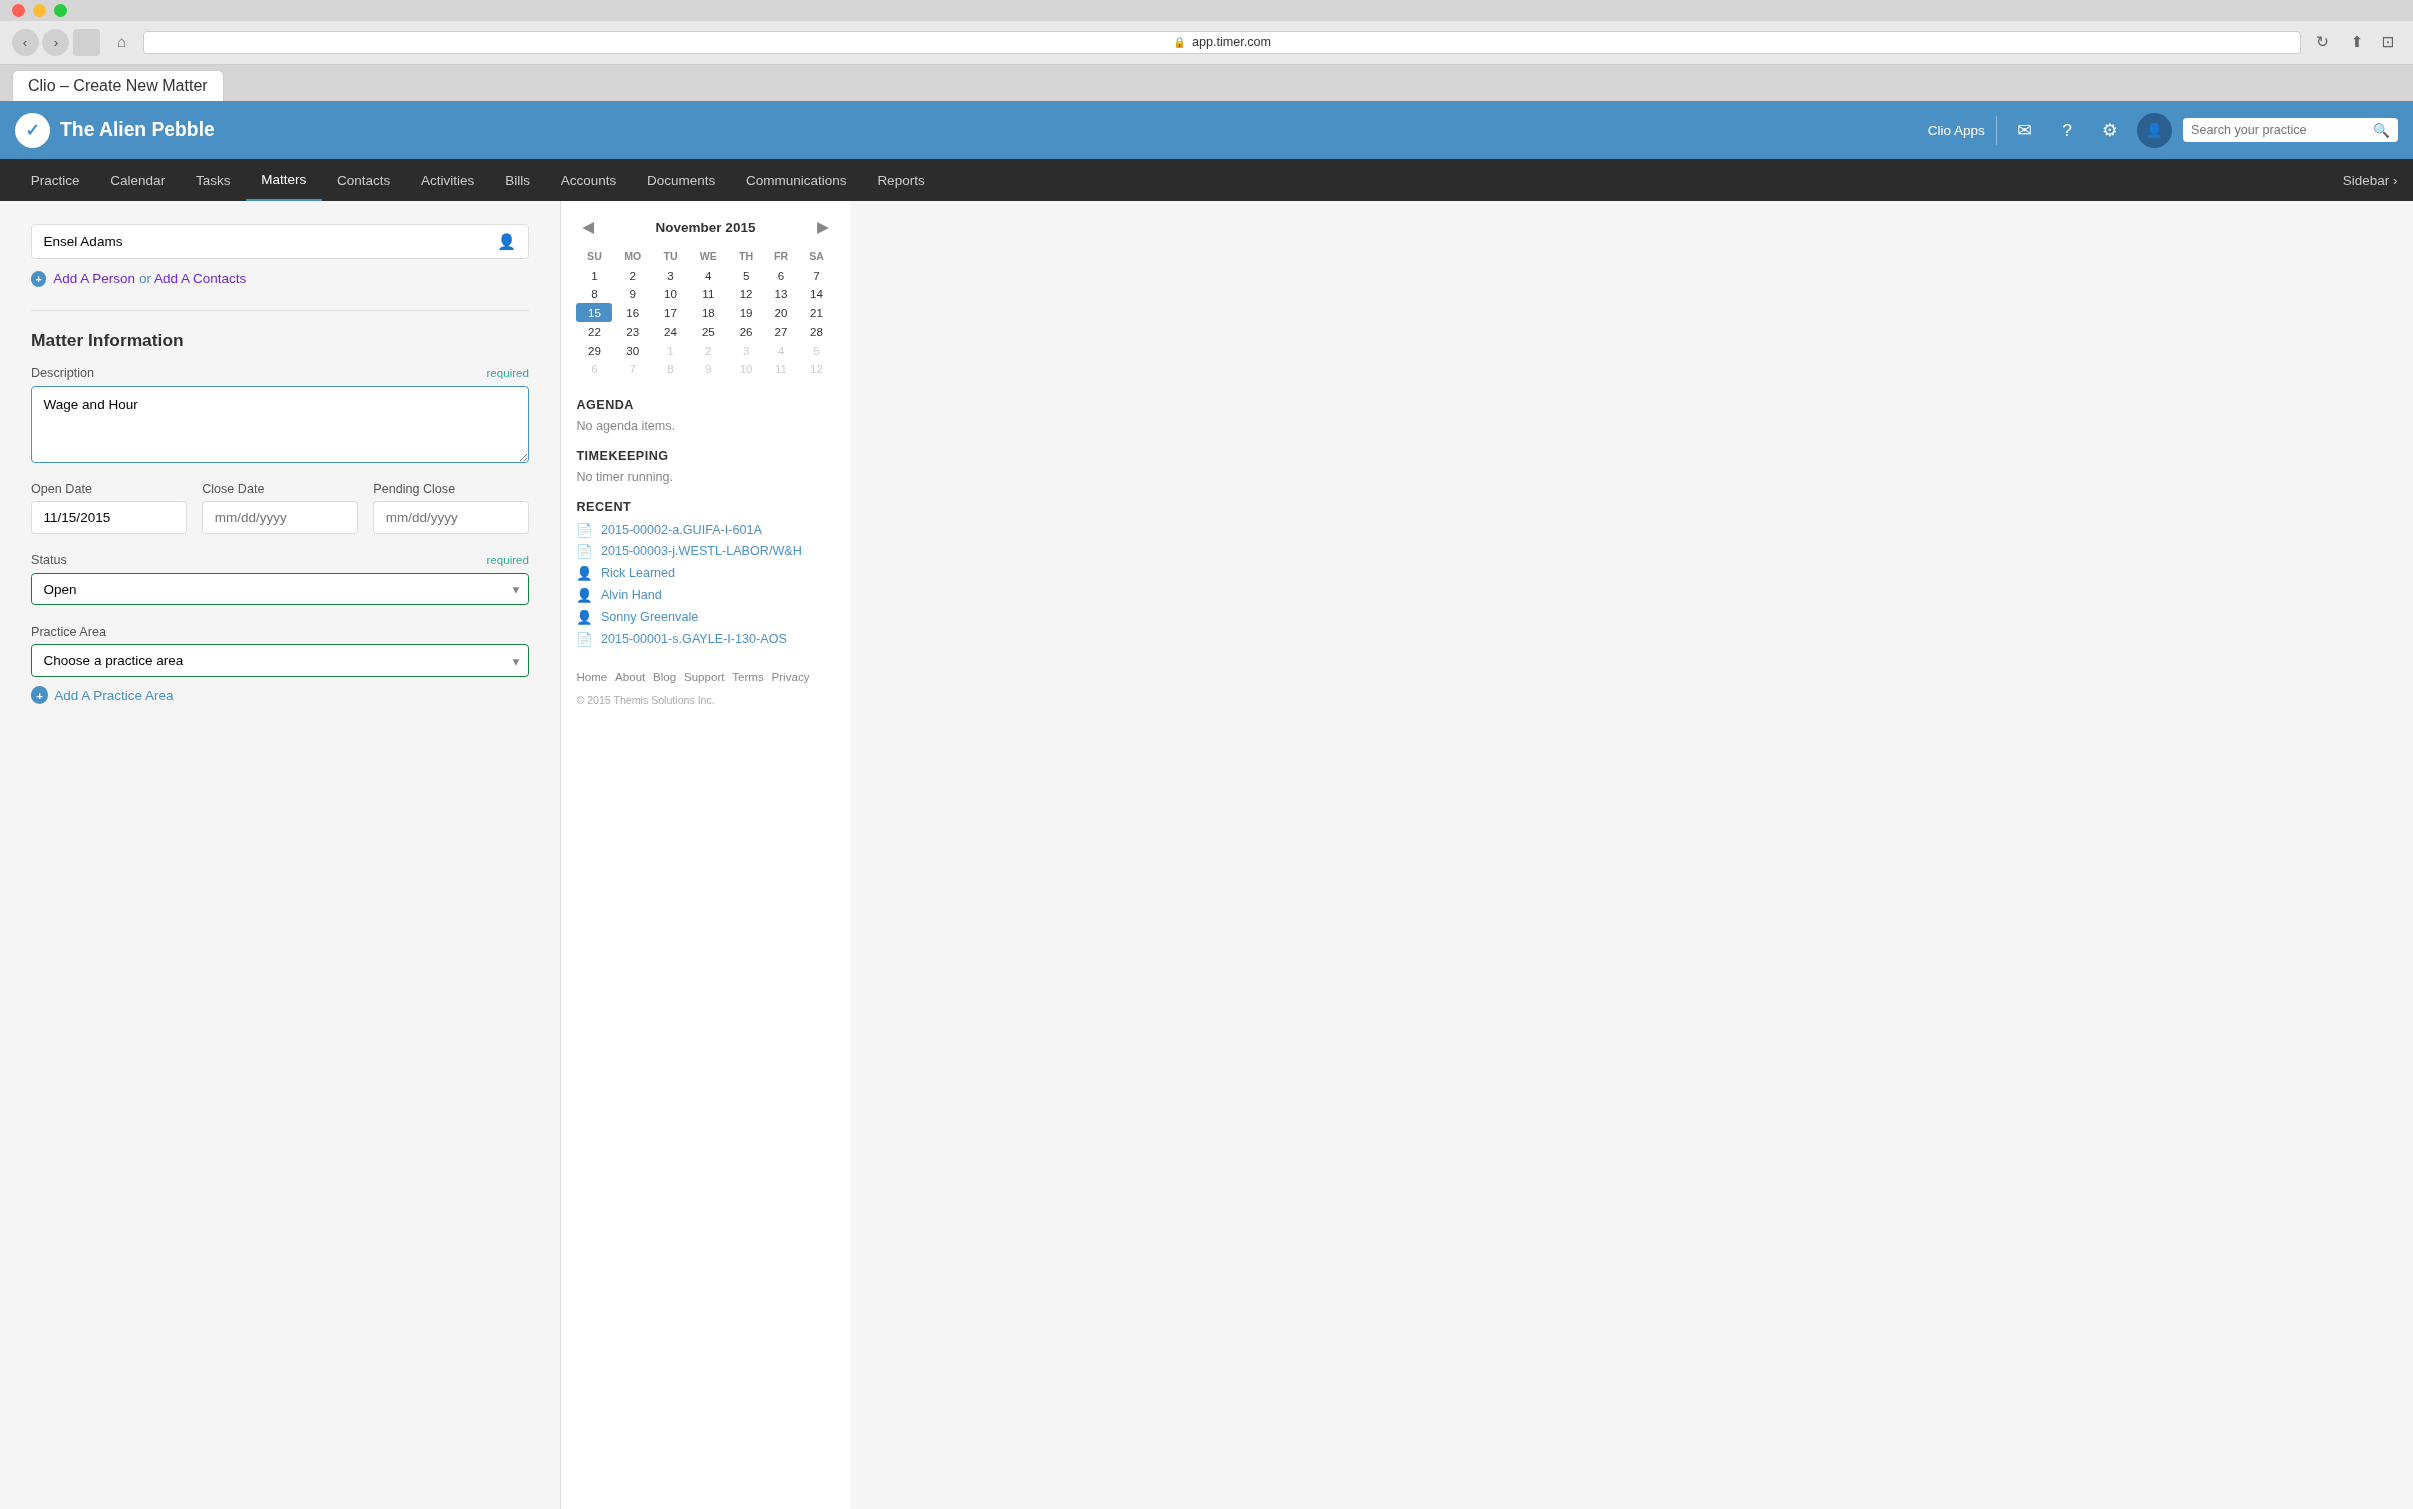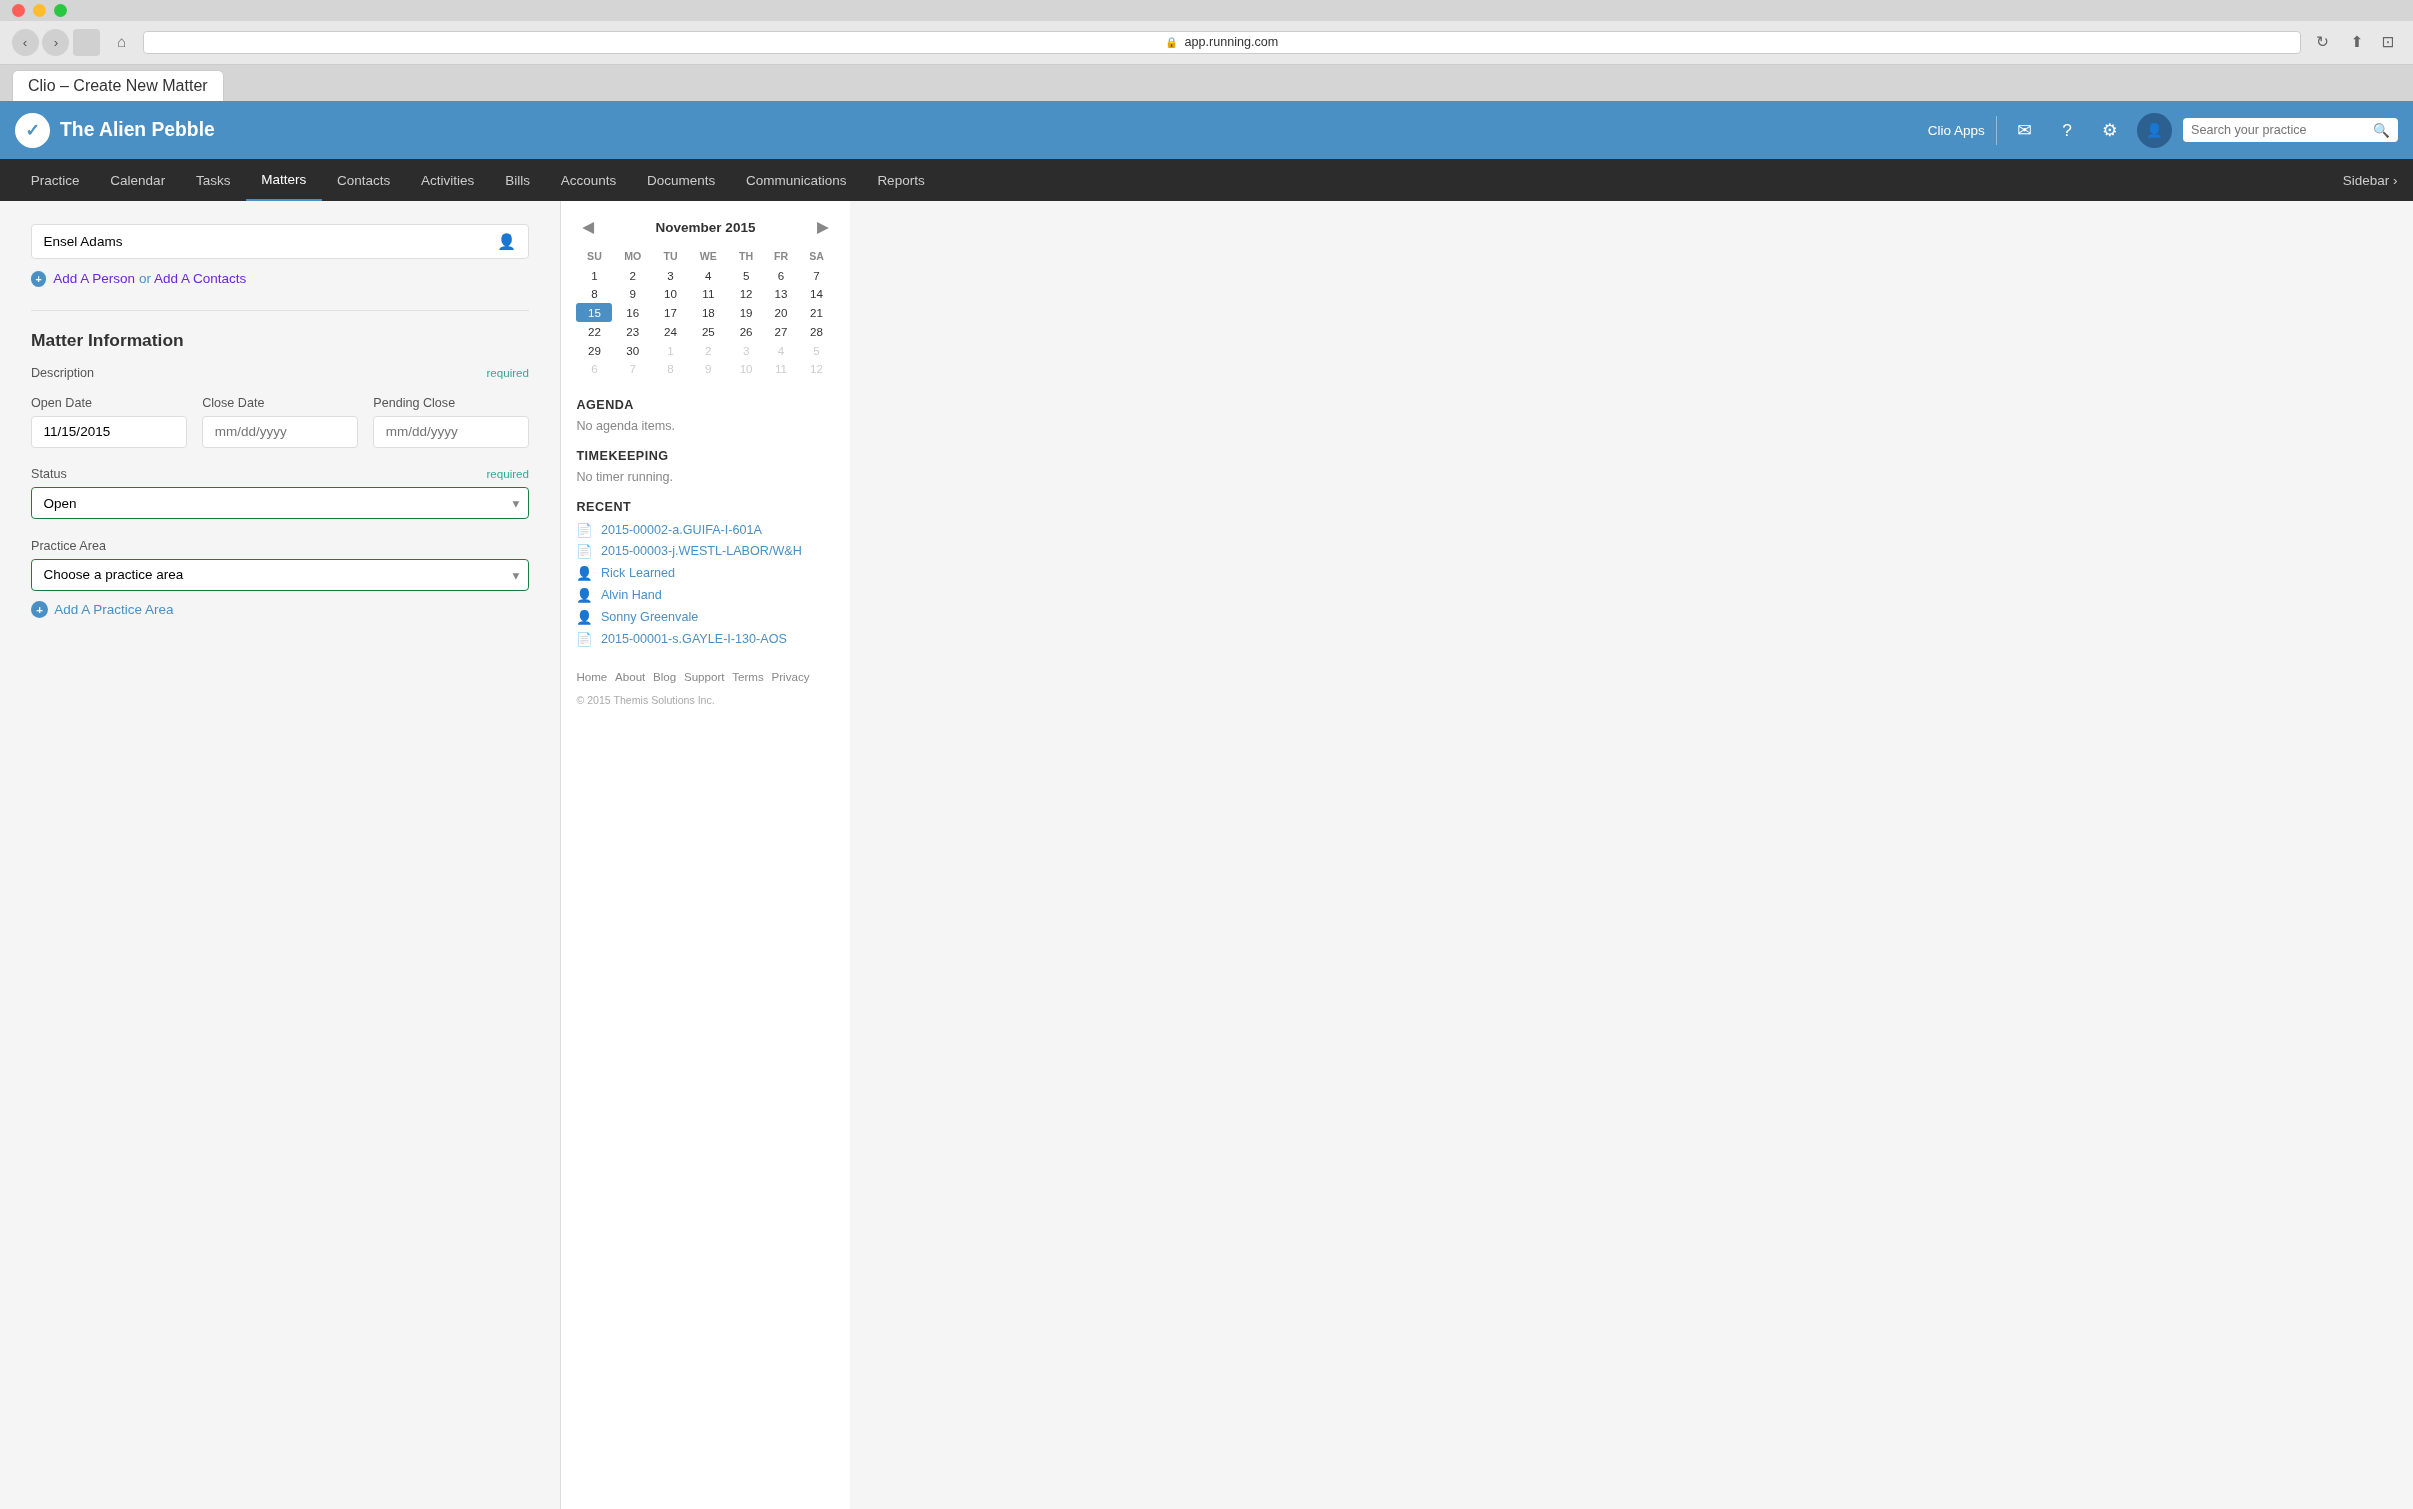--- a/index.html
+++ b/index.html
@@ -112,21 +112,21 @@
 </div>
 <div class="browser-chrome">
   <div class="browser-nav-btns">
     <button class="browser-nav-btn">‹</button>
     <button class="browser-nav-btn">›</button>
     <button class="browser-tab-btn"></button>
   </div>
   <button class="browser-action-btn">⌂</button>
   <div class="browser-url-bar">
     <span class="lock-icon">🔒</span>
-    <span>app.running.com</span>
+    <span>app.timer.com</span>
   </div>
   <button class="browser-reload">↻</button>
   <div class="browser-actions">
     <button class="browser-action-btn">⬆</button>
     <button class="browser-action-btn">⊡</button>
   </div>
 </div>
 <div class="browser-tab-bar">
   <div class="browser-tab active">
     <span>Clio – Create New Matter</span>
@@ -193,20 +193,21 @@
     <hr class="section-divider">
 
     <div class="form-section">
       <h2 class="section-title">Matter Information</h2>
 
       
       <div class="field-row">
         <label class="field-label">Description</label>
         <span class="required-badge">required</span>
       </div>
+      <textarea class="form-textarea" style="">Wage and Hour</textarea>
 
       
       <div class="dates-row" style="margin-top:15.4px;">
         <div class="date-field">
           <div class="date-label">Open Date</div>
           <input class="form-input" type="text" value="11/15/2015" style="">
         </div>
         <div class="date-field">
           <div class="date-label">Close Date</div>
           <input class="form-input" type="text" placeholder="mm/dd/yyyy" style="">

